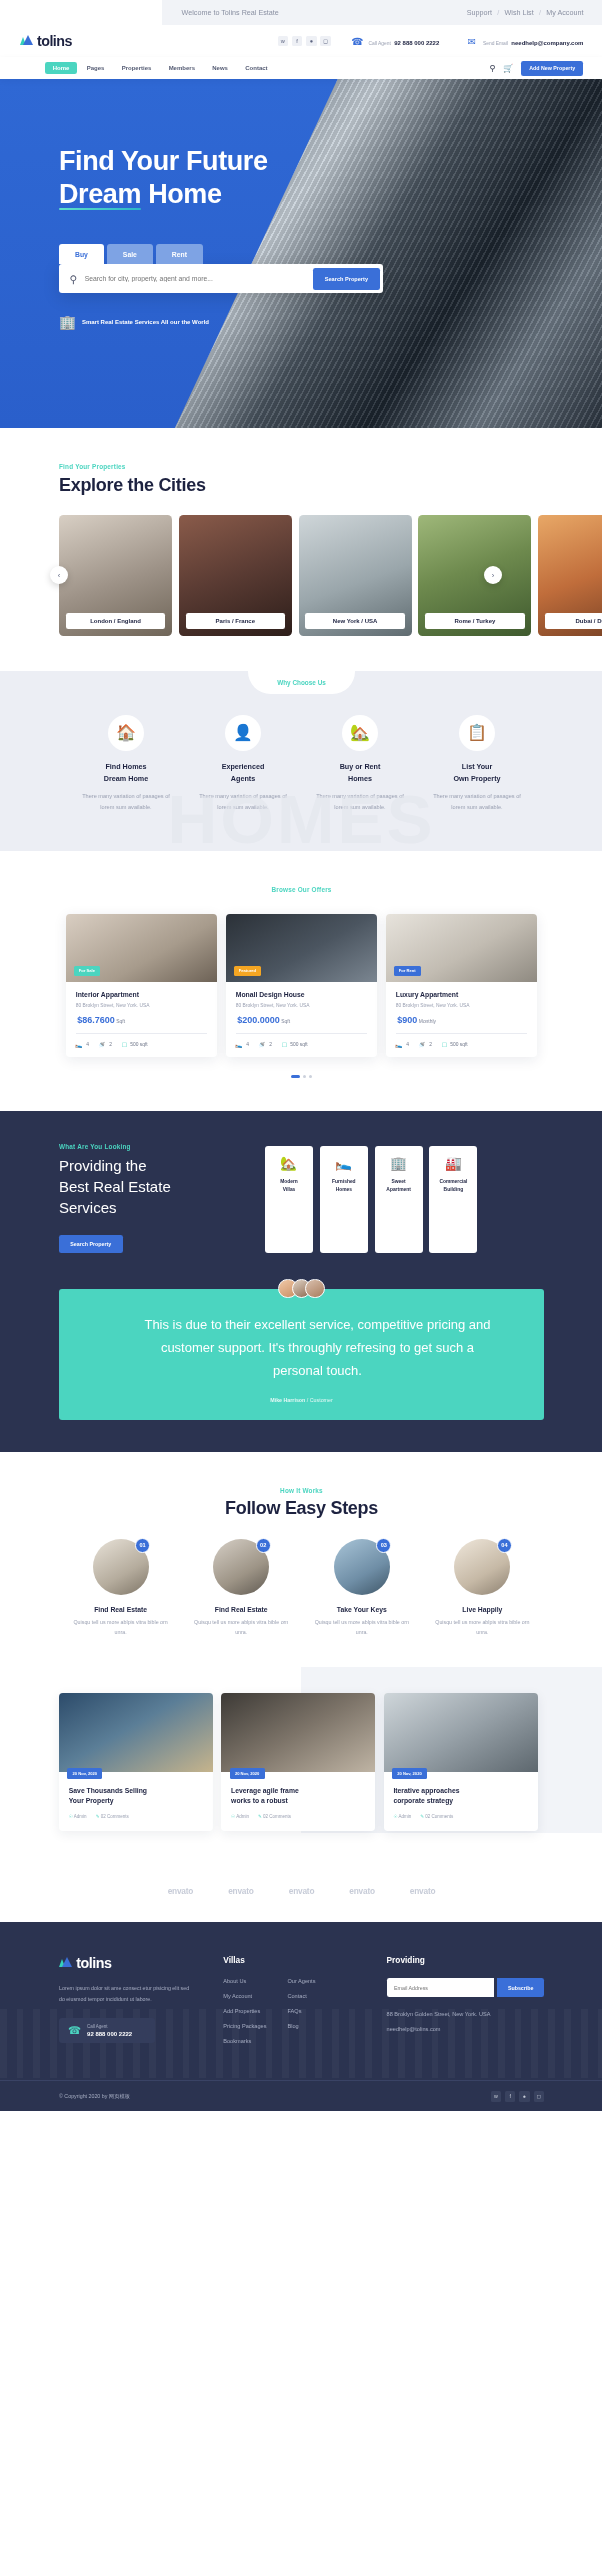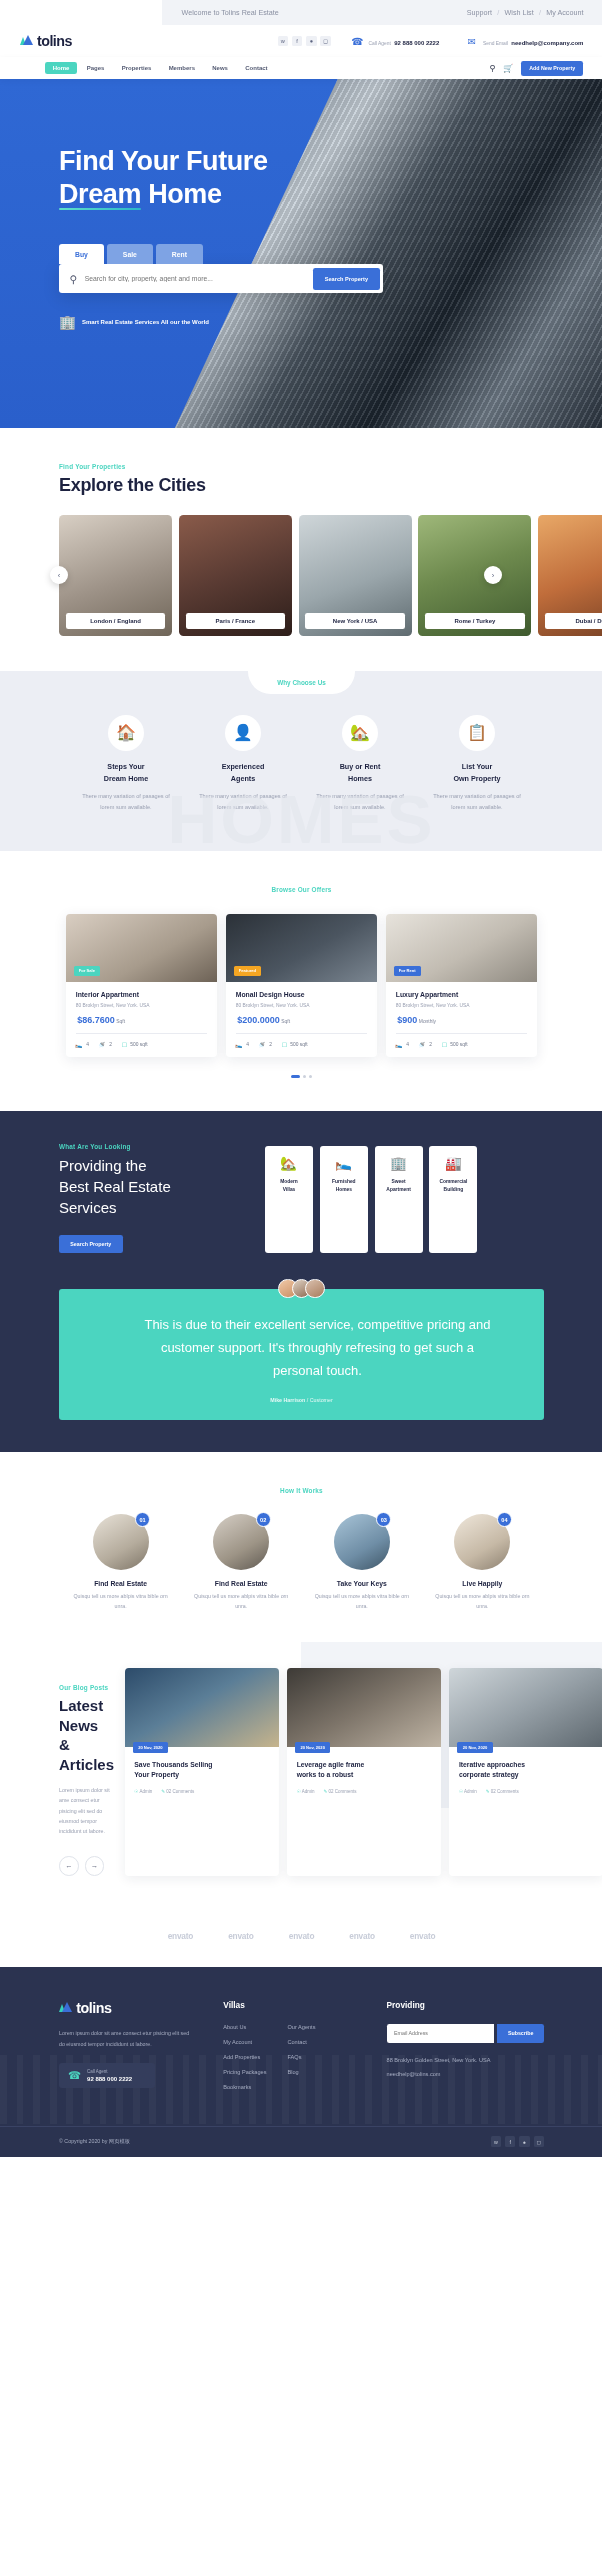--- a/index.html
+++ b/index.html
@@ -432,21 +432,21 @@
       </div>
     </div>
   </div>
 
   <div class="why">
     <div class="why-pill">Why Choose Us</div>
     <div class="why-grid">
       <div class="why-item">
         <div class="why-ico">🏠</div>
         <h4>
-          <span>Steps Your</span><br><span>Dream Home</span>
+          <span>Find Homes</span><br><span>Dream Home</span>
         </h4>
         <p>There many variation of pasages of lorem sum available.</p>
       </div>
       <div class="why-item">
         <div class="why-ico">👤</div>
         <h4>
           <span>Experienced</span><br><span>Agents</span>
         </h4>
         <p>There many variation of pasages of lorem sum available.</p>
       </div>
@@ -607,20 +607,21 @@
           <span style="font-weight:bold">Mike Harrison</span>
           <span>/ Customer</span>
         </div>
       </div>
     </div>
     <div style="height:32px"></div>
   </div>
 
   <div class="steps">
     <div class="eyebrow center">How It Works</div>
+    <h2 class="title center">Follow Easy Steps</h2>
     <div class="steps-grid">
       <div class="step">
         <div class="step-ico">
           <div class="ring" style="background:linear-gradient(150deg,#e8e2d8,#b5ac9d 60%,#7d7466)"></div>
           <div class="step-num">01</div>
         </div>
         <h4>Find Real Estate</h4>
         <p>Quisqu tell us more ablpis vitra bible orn unra.</p>
       </div>
       <div class="step">
@@ -646,31 +647,20 @@
         </div>
         <h4>Live Happily</h4>
         <p>Quisqu tell us more ablpis vitra bible orn unra.</p>
       </div>
     </div>
   </div>
 
   <div class="news">
     <div class="news-bg"></div>
     <div class="news-row">
-      <div class="news-left">
-        <div class="eyebrow">Our Blog Posts</div>
-        <h2>
-          <span>Latest News</span><br><span>&amp; Articles</span>
-        </h2>
-        <p>Lorem ipsum dolor sit ame consect etur pisicing elit sed do eiusmod tempor incididunt ut labore.</p>
-        <div class="news-navs">
-          <i>←</i>
-          <i>→</i>
-        </div>
-      </div>
       <div class="news-cards">
         <div class="news-card">
           <div class="news-img" style="background:linear-gradient(150deg,#2c4b6a,#5b7e97 45%,#c6b48c);">
             <span class="news-date">20 Nov, 2020</span>
           </div>
           <div class="news-body">
             <h4><span>Save Thousands Selling</span><br><span>Your Property</span></h4>
             <div class="news-meta">
               <span><i>☉</i> <span>Admin</span></span>
               <span><i>✎</i> <span>02 Comments</span></span>

